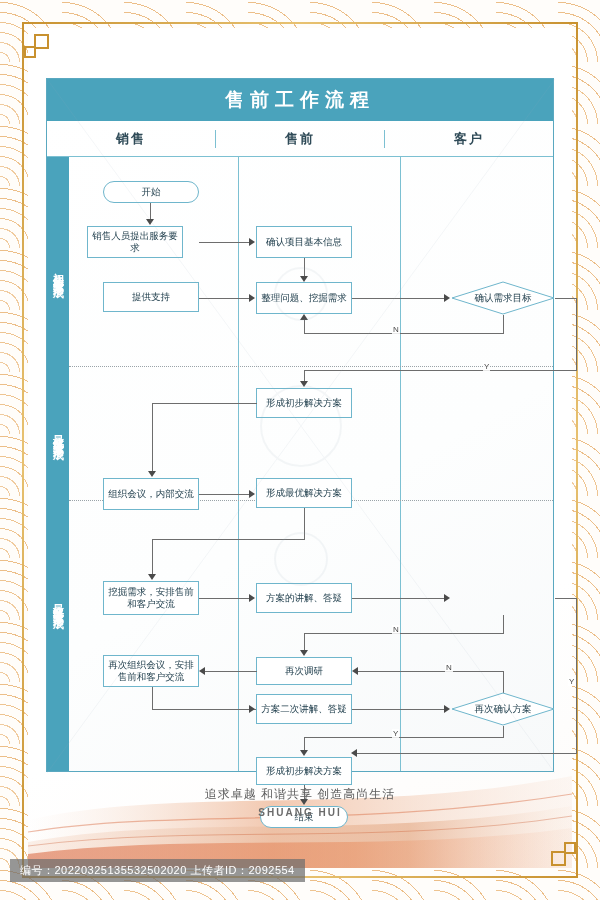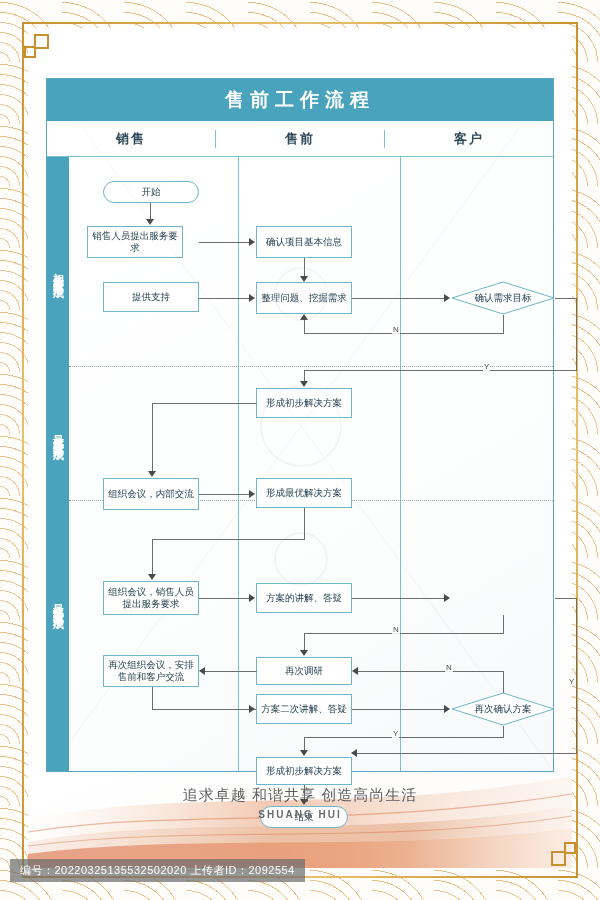--- a/index.html
+++ b/index.html
@@ -132,21 +132,21 @@
   .wm {
     position: absolute; left: 0; top: 0; width: 100%; height: 100%;
     pointer-events: none; opacity: .10;
   }
 
   
   .slogan {
     position: absolute; left: 46px; width: 508px; top: 786px;
     text-align: center; color: #5d5d5d;
   }
-  .slogan .cn { font-size: 15px; letter-spacing: 1px; }
+  .slogan .cn { font-size: 12px; letter-spacing: 1px; }
   .slogan .en { font-size: 10px; letter-spacing: 2px; margin-top: 4px; font-weight: bold; color: #6a6a6a; }
 
   
   .idbar {
     position: absolute; left: 10px; bottom: 18px;
     background: rgba(110,110,110,.72); color: #ffffff;
     font-size: 11px; padding: 4px 10px; letter-spacing: .5px;
   }
 </style>
 </head>
@@ -280,21 +280,21 @@
     <div class="node" style="left:209px;top:321px;width:96px;height:30px">形成最优解决方案</div>
 
     <div class="ln lnh" style="left:152px;top:337px;width:51px"></div>
     <div class="arw arw-r" style="left:202px;top:333px"></div>
 
     <div class="ln lnv" style="left:257px;top:351px;height:31px"></div>
     <div class="ln lnh" style="left:105px;top:382px;width:153px"></div>
     <div class="ln lnv" style="left:105px;top:382px;height:37px"></div>
     <div class="arw arw-d" style="left:101px;top:417px"></div>
 
-    <div class="node" style="left:56px;top:424px;width:96px;height:34px">组织会议，销售人员提出服务要求</div>
+    <div class="node" style="left:56px;top:424px;width:96px;height:34px">挖掘需求，安排售前和客户交流</div>
 
     <div class="node" style="left:209px;top:426px;width:96px;height:30px">方案的讲解、答疑</div>
 
     <div class="ln lnh" style="left:152px;top:441px;width:51px"></div>
     <div class="arw arw-r" style="left:202px;top:437px"></div>
 
     <div class="ln lnh" style="left:305px;top:441px;width:93px"></div>
     <div class="arw arw-r" style="left:397px;top:437px"></div>
 
 

